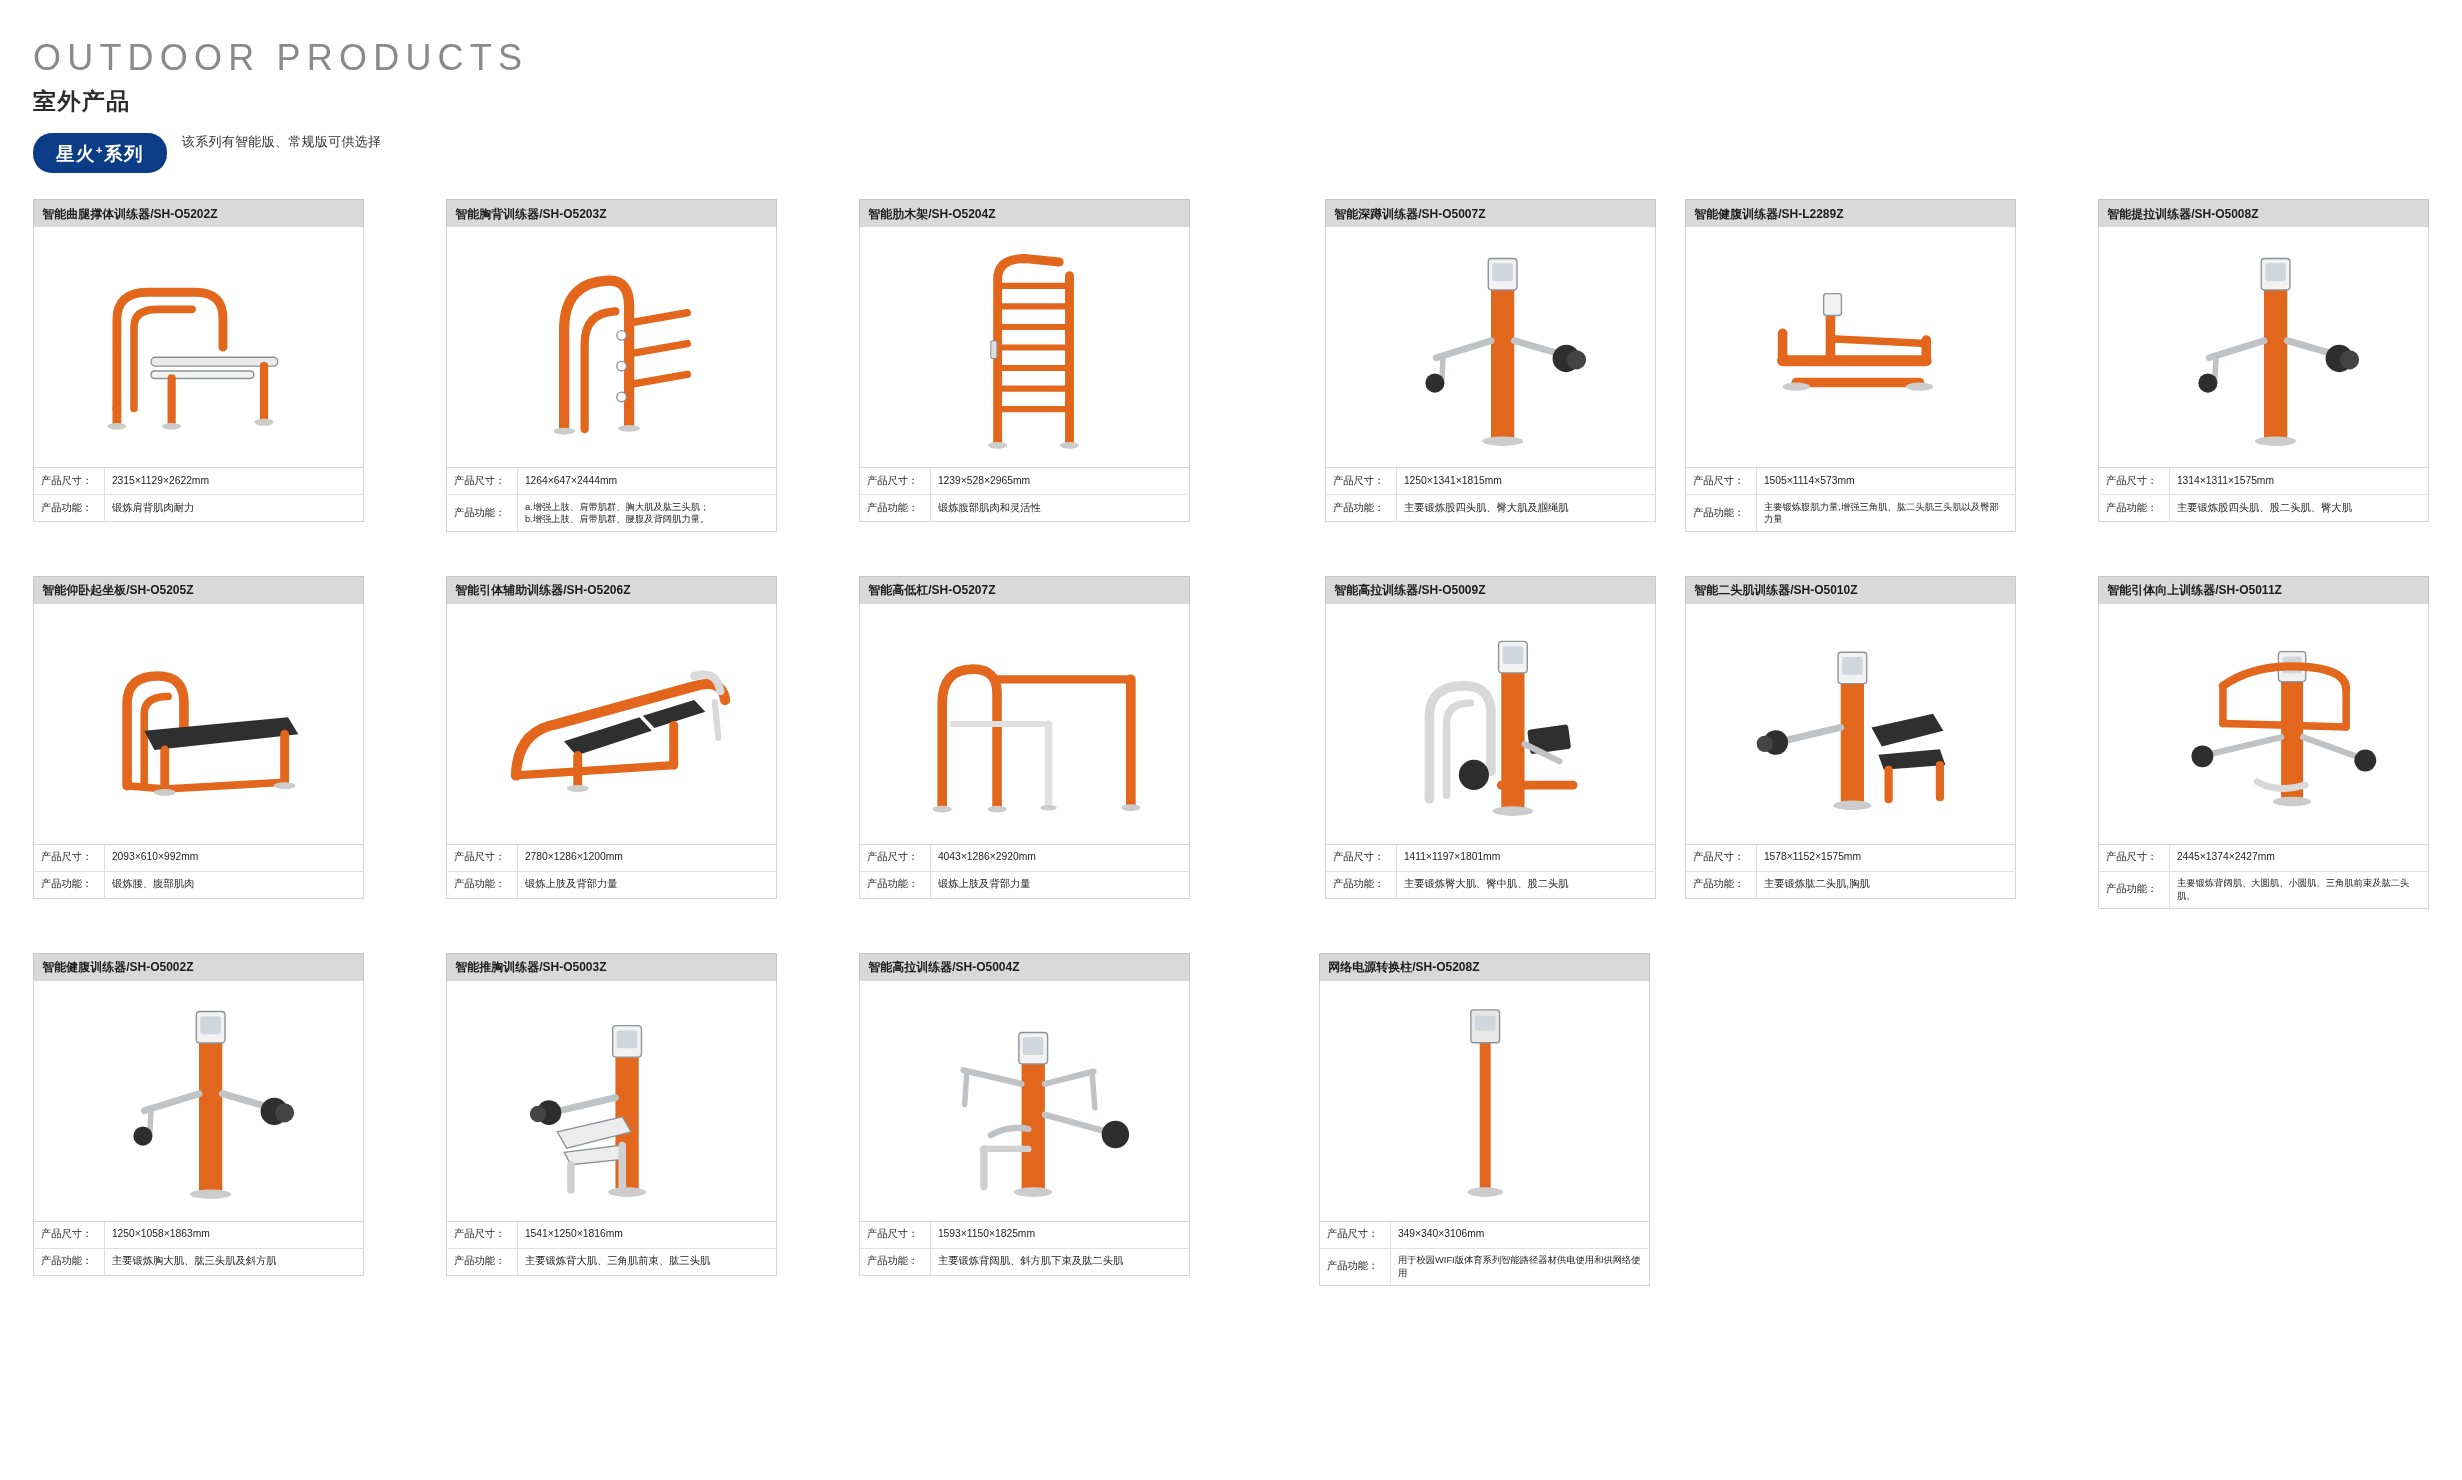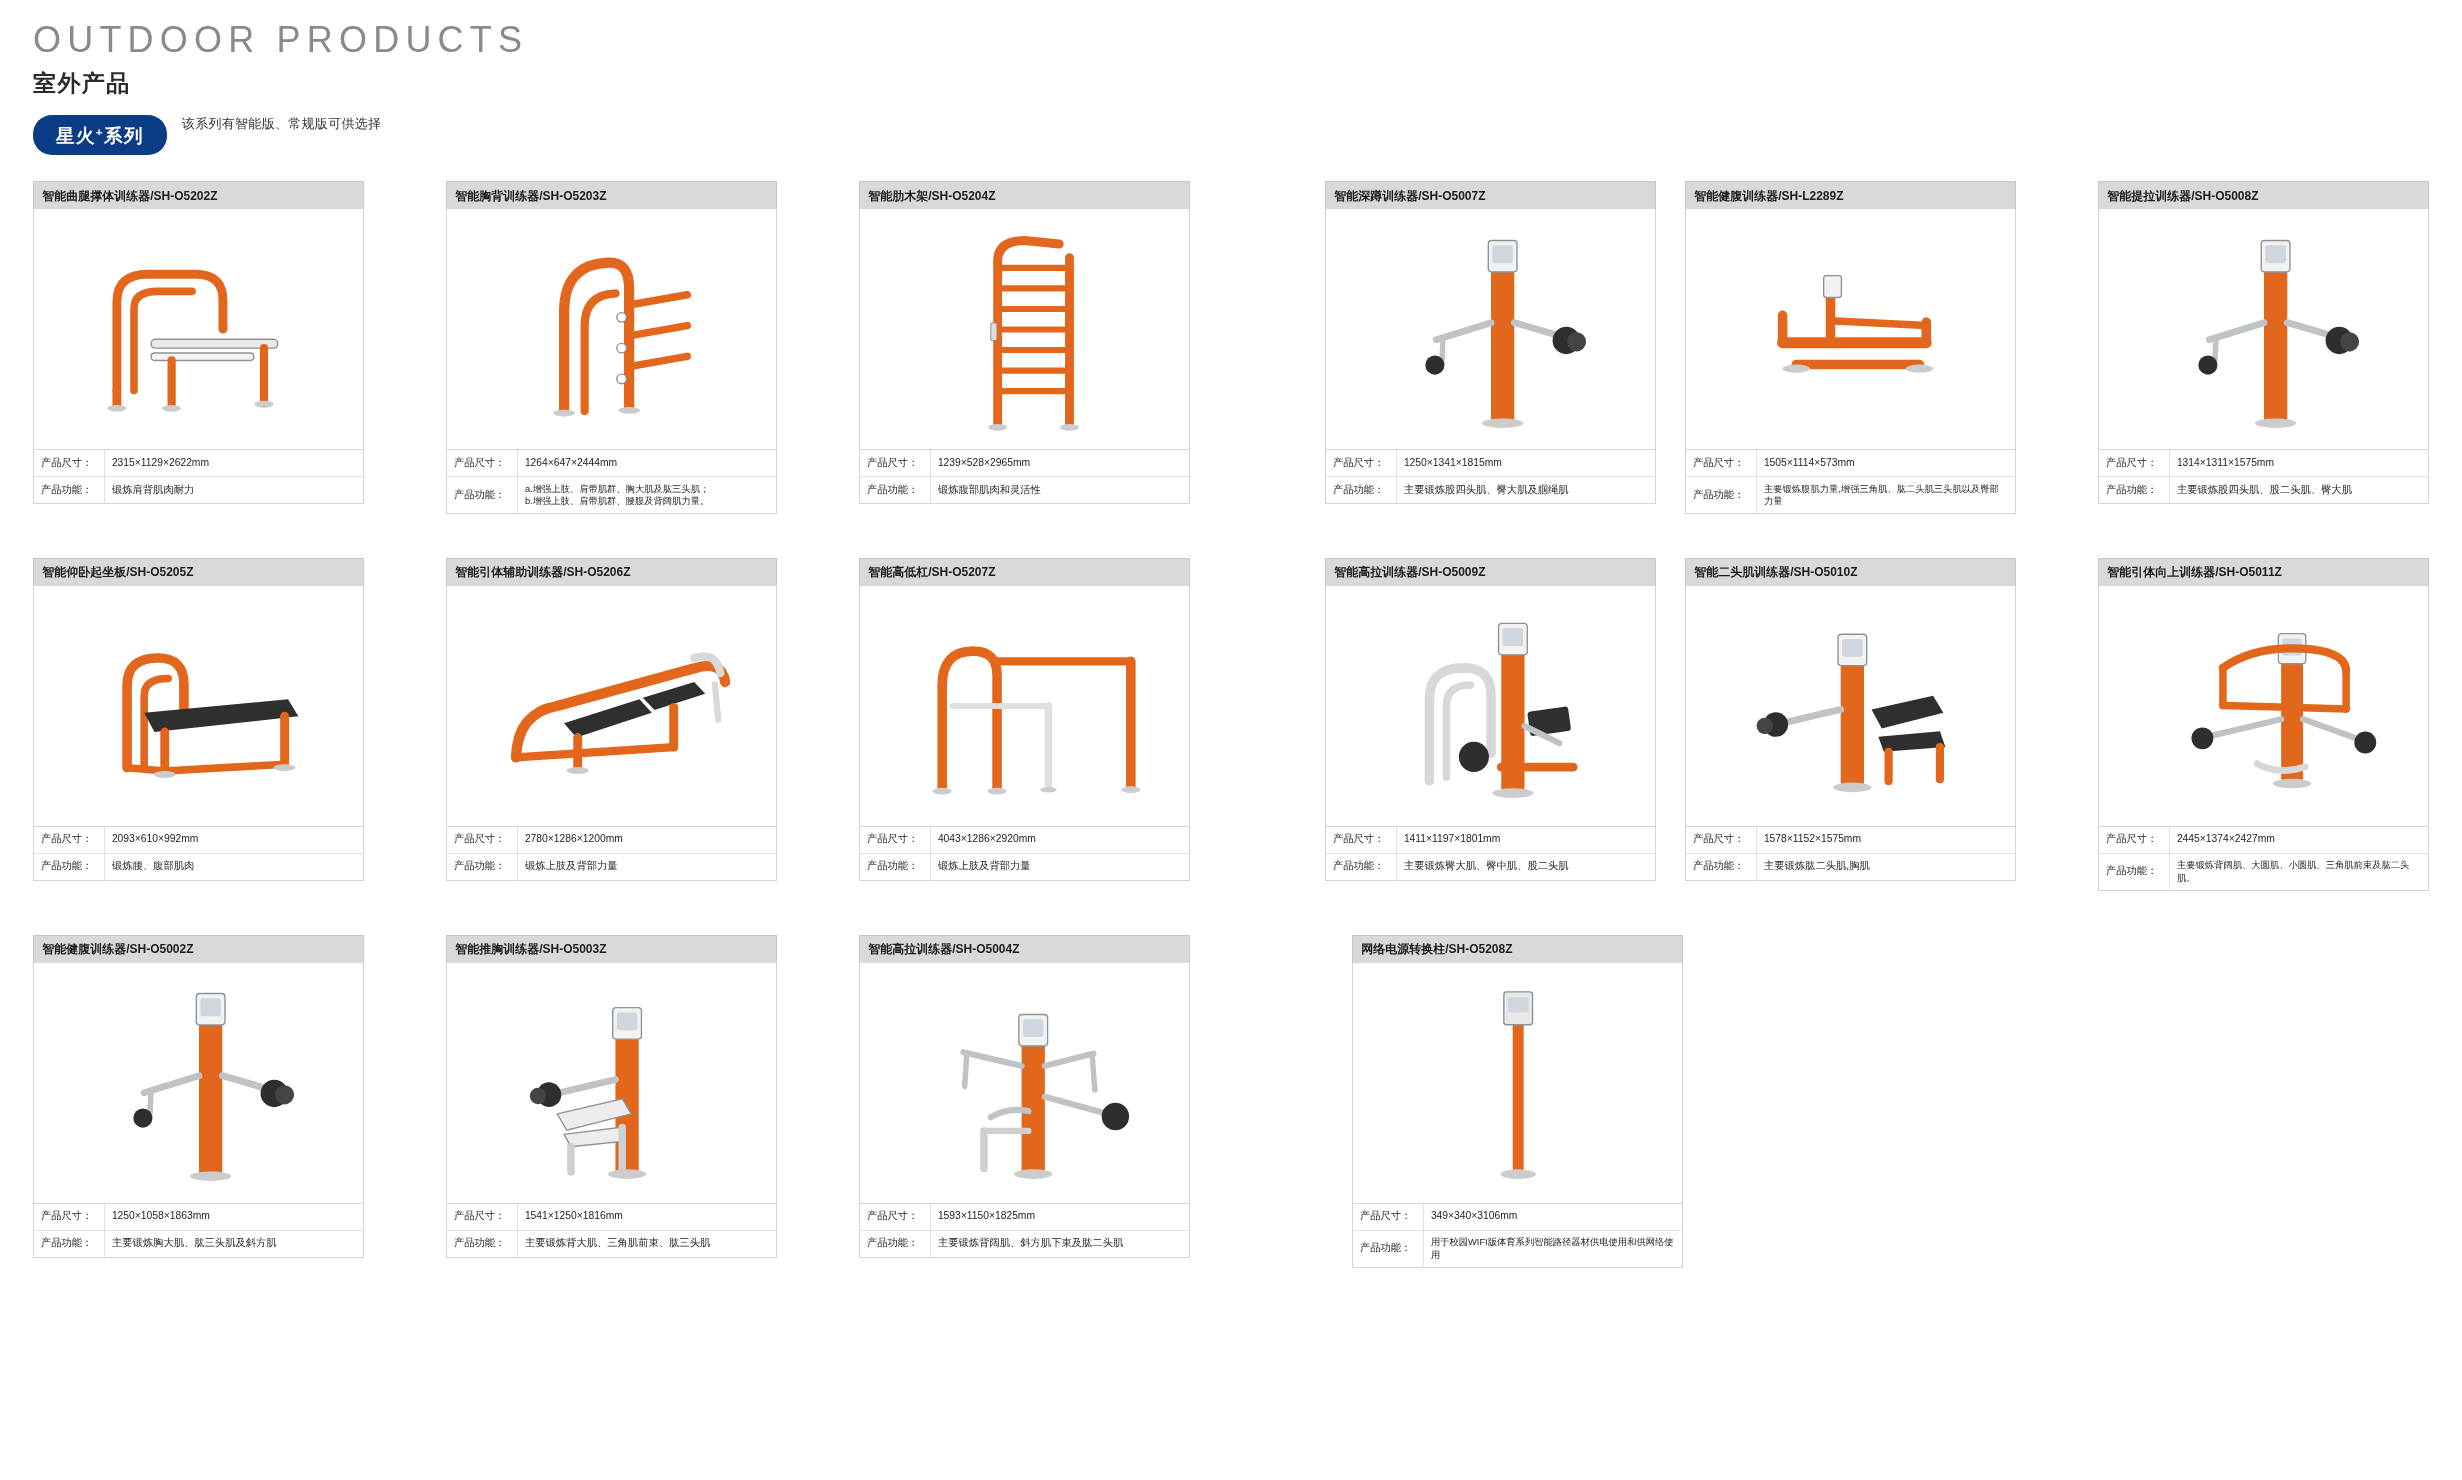--- a/index.html
+++ b/index.html
@@ -8,21 +8,21 @@
     width: 2462px;
     height: 1480px;
     background: #ffffff;
     font-family: "Liberation Sans", "DejaVu Sans", sans-serif;
     color: #222;
     overflow: hidden;
   }
   .page { position: relative; width: 2462px; height: 1480px; padding: 0; }
 
   
-  .header { padding: 20.6px 0 0 33px; }
+  .header { padding: 20.6px 0 0 33px; margin-top: 18px; }
   .title-en {
     font-size: 36px;
     letter-spacing: 6.2px;
     color: #8a8a8a;
     font-weight: 400;
     margin: 0 0 9.6px 0;
     line-height: 1.05;
   }
   .title-cn {
     font-size: 23px;
@@ -561,21 +561,21 @@
               <td class="k">产品尺寸：</td>
               <td class="v">1593×1150×1825mm</td>
             </tr>
             <tr>
               <td class="k">产品功能：</td>
               <td class="v">主要锻炼背阔肌、斜方肌下束及肱二头肌</td>
             </tr>
           </tbody>
         </table>
       </div>
-      <div class="card" style="margin-left: 80px;">
+      <div class="card" style="margin-left: 47px;">
         <div class="card-head">网络电源转换柱/SH-O5208Z</div>
         <div class="card-img">
       <svg width="137" height="226" viewBox="0 0 200 330">
         <rect x="93" y="70" width="16" height="225" rx="3" fill="#E2661C"></rect>
         <rect x="80" y="32" width="42" height="48" rx="4" fill="#e8e8e8" stroke="#8D9296" stroke-width="2"></rect>
         <rect x="86" y="40" width="30" height="22" rx="2" fill="#cfd6dd"></rect>
         <ellipse cx="101" cy="298" rx="26" ry="7" fill="#ccc"></ellipse>
       </svg>
         </div>
         <table class="spec-table">

